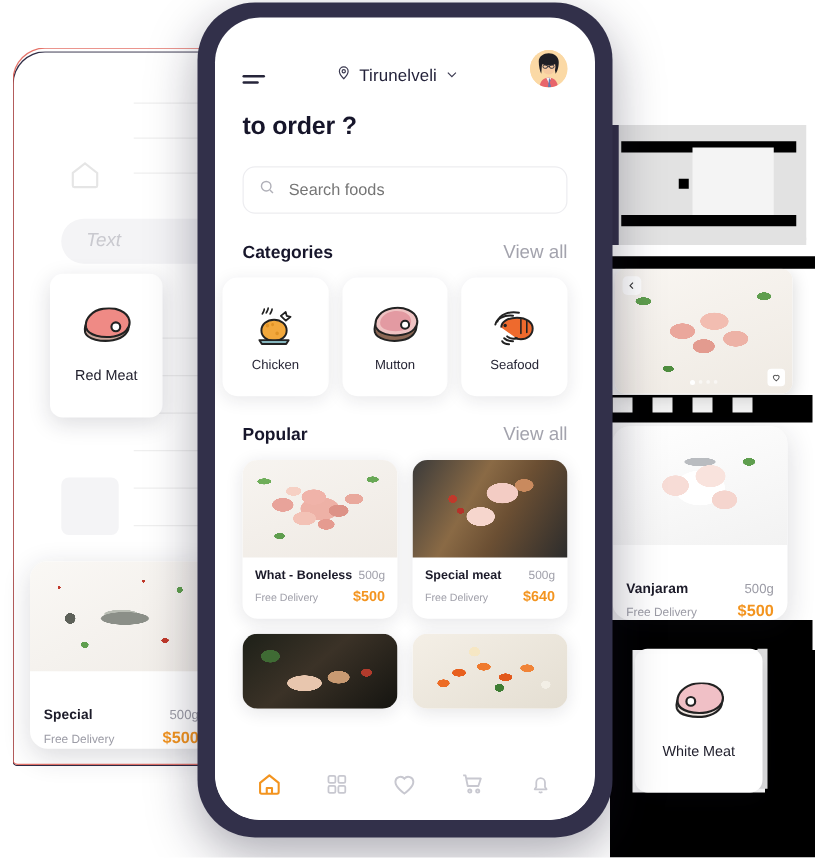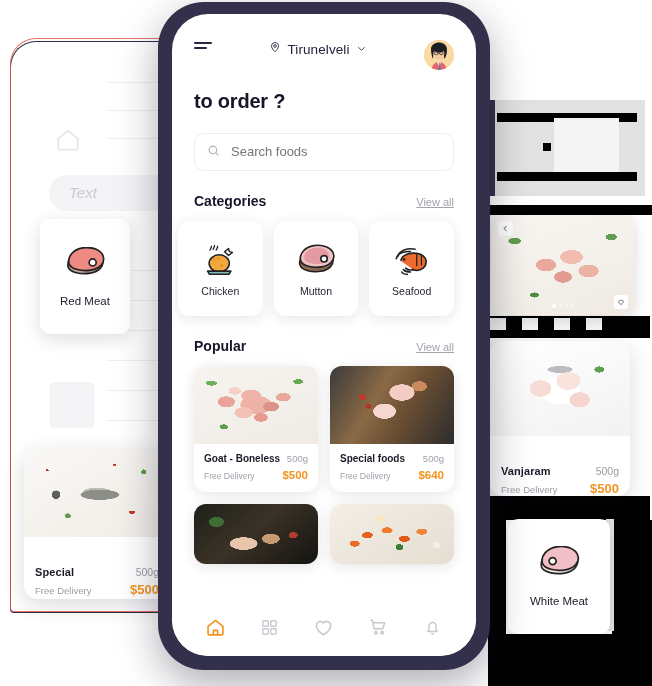--- a/index.html
+++ b/index.html
@@ -88,21 +88,21 @@
     box-shadow:0 14px 40px rgba(20,18,40,.35);
   }
   .screen{
     position:absolute;left:14px;top:12px;right:14px;bottom:14px;
     background:#fff;border-radius:36px;overflow:hidden;
     display:flex;flex-direction:column;
   }
   .scr-body{flex:1;overflow:hidden;position:relative;}
 
   
-  .hdr{display:flex;align-items:flex-start;padding:26px 22px 0 22px;}
+  .hdr{display:flex;align-items:flex-end;padding:26px 22px 0 22px;}
   .burger{width:18px;height:12px;position:relative;cursor:pointer;flex:0 0 auto;}
   .burger i{position:absolute;left:0;height:1.8px;background:#26253a;border-radius:2px;display:block;}
   .burger i:nth-child(1){top:2px;width:18px;}
   .burger i:nth-child(2){top:7px;width:13px;}
   .loc{flex:1;display:flex;align-items:center;justify-content:center;gap:6px;}
   .loc-name{font-size:13.5px;color:#23223a;letter-spacing:.1px;}
   .avatar{
     width:30px;height:30px;border-radius:50%;background:#FBD9A5;
     flex:0 0 auto;position:relative;overflow:hidden;
   }
@@ -119,21 +119,21 @@
   .search input{
     border:none;outline:none;font-size:13px;color:#a6a6b0;flex:1;
     font-family:"Liberation Sans", sans-serif;background:transparent;
   }
 
   .sec-hdr{
     display:flex;align-items:baseline;justify-content:space-between;
     padding:22px 22px 0 22px;
   }
   .sec-title{font-size:14px;font-weight:bold;color:#17162b;}
-  .sec-all{font-size:11px;color:#a3a3ad;cursor:pointer;text-decoration:underline;}
+  .sec-all{font-size:15px;color:#a3a3ad;cursor:pointer;}
 
   .cats{display:flex;gap:11px;padding:12px 22px 0 6px;}
   .cat{
     flex:1;background:#fff;border-radius:12px;height:95px;
     box-shadow:0 3px 14px rgba(30,28,50,.10);
     display:flex;flex-direction:column;align-items:center;justify-content:center;gap:2px;
     cursor:pointer;
   }
   .cat-ico{height:44px;display:flex;align-items:center;justify-content:center;}
   .cat-lbl{font-size:10.5px;color:#272636;}
@@ -463,35 +463,35 @@
         <div class="sec-hdr">
           <span class="sec-title">Popular</span>
           <span class="sec-all">View all</span>
         </div>
 
         <div class="prods">
           <div class="pcard">
             <div class="pimg img-meatchunks"></div>
             <div class="pmeta">
               <div class="prow">
-                <span class="pname">Goat - Boneless</span>
+                <span class="pname">What - Boneless</span>
                 <span class="pwt">500g</span>
               </div>
               <div class="prow">
                 <span class="pdel">Free Delivery</span>
                 <span class="pprice">$500</span>
               </div>
             </div>
           </div>
 
           <div class="pcard">
             <div class="pimg img-specialmeat"></div>
             <div class="pmeta">
               <div class="prow">
-                <span class="pname">Special foods</span>
+                <span class="pname">Special meat</span>
                 <span class="pwt">500g</span>
               </div>
               <div class="prow">
                 <span class="pdel">Free Delivery</span>
                 <span class="pprice">$640</span>
               </div>
             </div>
           </div>
         </div>
 

